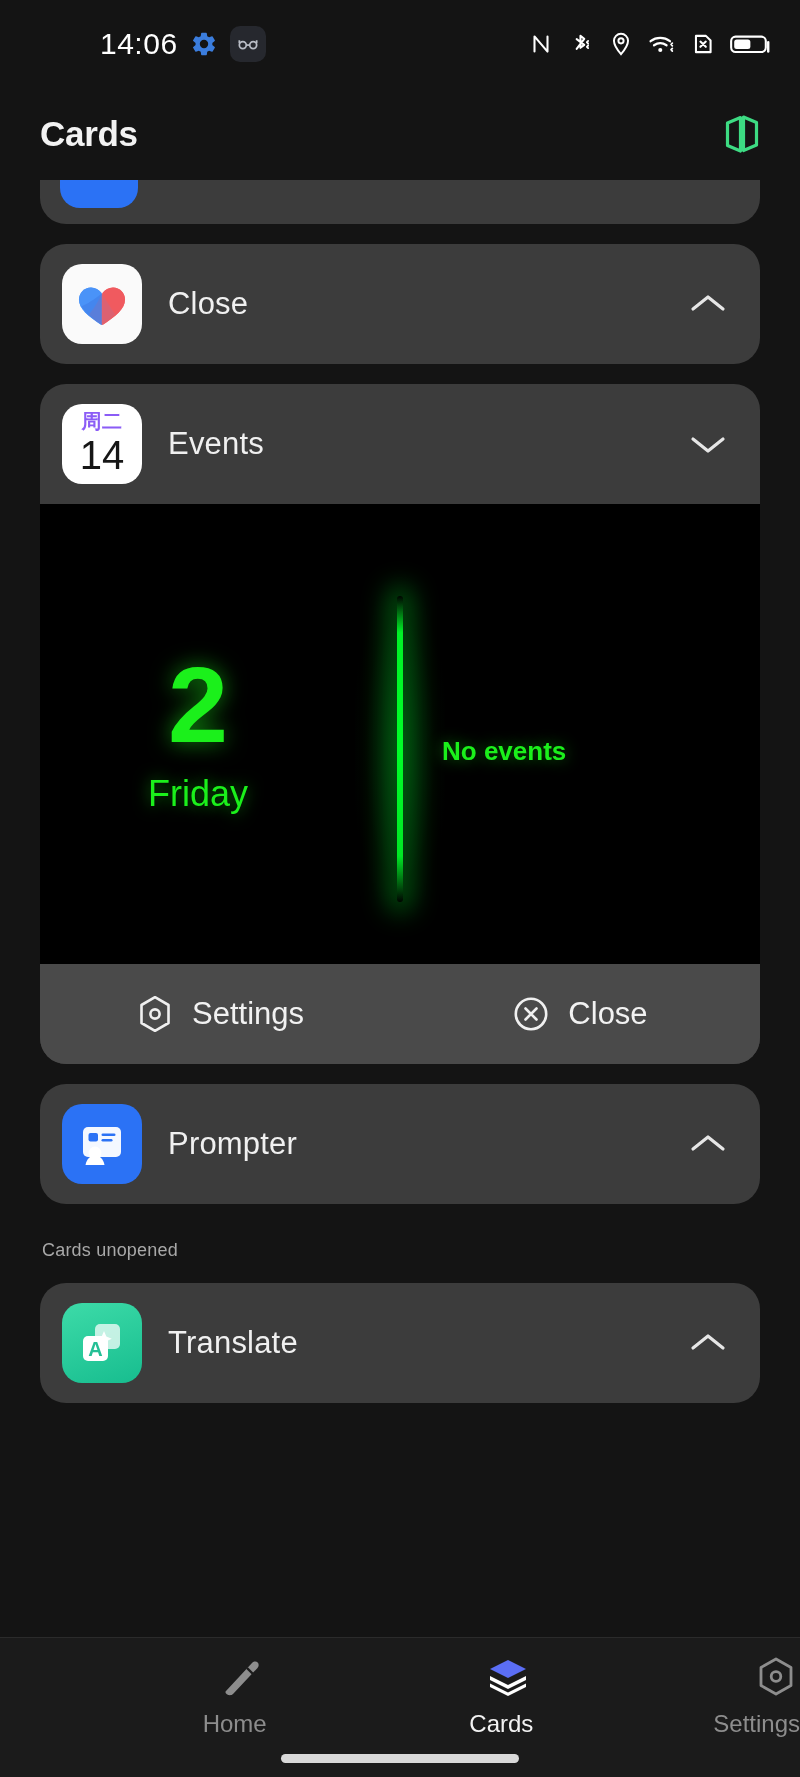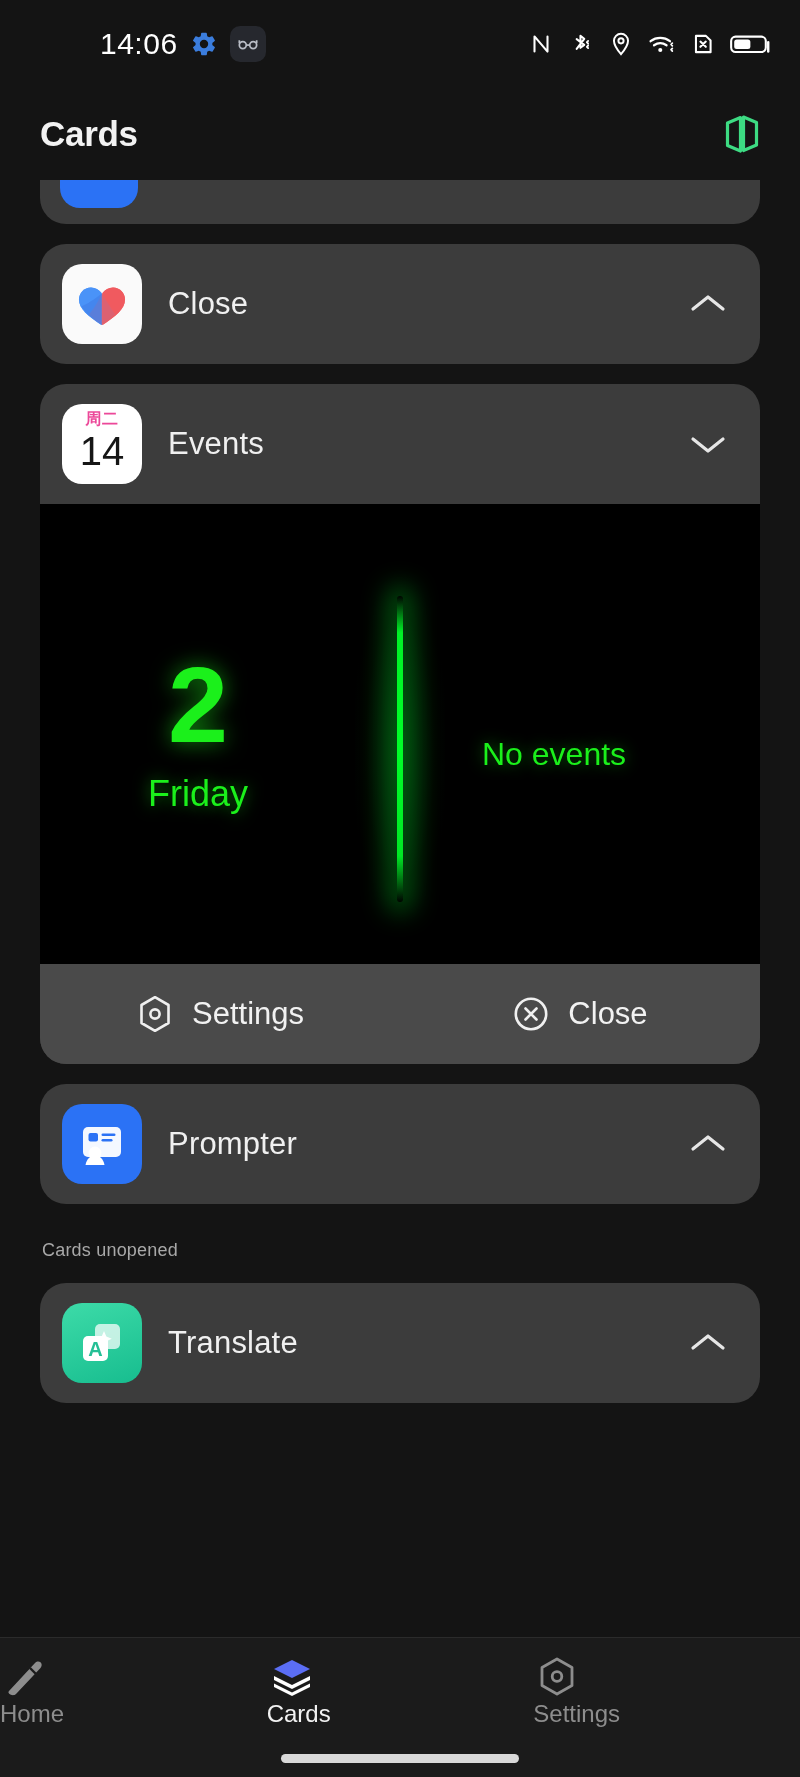--- a/index.html
+++ b/index.html
@@ -103,21 +103,21 @@
   .chev{
     margin-left:auto;
     width:44px;height:44px;
     display:flex;align-items:center;justify-content:center;
   }
 
   
   .ic-health{background:#fafafa;}
   
   .ic-cal{background:#fff; flex-direction:column; justify-content:flex-start; padding-top:7px;}
-  .cal-wd{color:#ec4899;font-size:16px;font-weight:700;line-height:1;letter-spacing:0.5px;}
+  .cal-wd{color:#8b5cf6;font-size:20px;font-weight:700;line-height:1;letter-spacing:0.5px;}
   .cal-day{color:#161616;font-size:40px;font-weight:400;line-height:1.05;margin-top:3px;}
   
   .ic-prompter{background:#2b72f5;}
   
   .ic-translate{background:linear-gradient(160deg,#3ddba8 0%,#17bd8f 100%);}
 
   
   .widget{
     height:460px;
     background:#000;
@@ -169,24 +169,23 @@
   }
   .w-right{
     position:absolute;
     right:0; width:50%;
     top:232px;
     text-align:left;
     padding-left:42px;
   }
   .w-msg{
     color:#1bf01b;
-    font-size:32px;
-    font-weight:400;
+    font-size:26px;
+    font-weight:700;
     text-shadow:0 0 16px rgba(30,255,30,0.45);
-    margin-left:40px;
   }
 
   
   .w-actions{
     height:100px;
     background:#4a4a4a;
     display:flex;
     align-items:center;
   }
   .w-act{
@@ -208,21 +207,21 @@
   
   .navbar{
     flex:0 0 140px; height:140px;
     background:#1b1b1b;
     border-top:1px solid #2b2b2b;
     display:flex; align-items:flex-start;
     padding-top:16px;
   }
   .nav-item{
     flex:1;
-    display:flex;flex-direction:column;align-items:flex-start;
+    display:flex;flex-direction:column;align-items:flex-end;gap:10px;
   }
   .nav-label{
     font-size:24px;
     color:#8d8d8d;
   }
   .nav-item.active .nav-label{ color:#f2f2f2; }
   .gesture-bar{
     position:absolute;
     bottom:14px; left:50%; transform:translateX(-50%);
     width:238px;height:9px;border-radius:6px;background:#d9d9d9;

